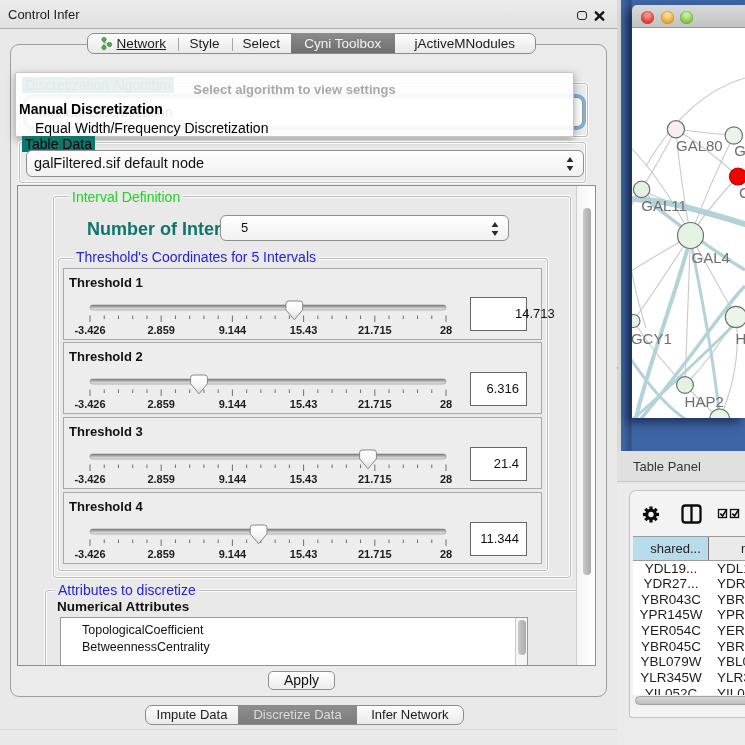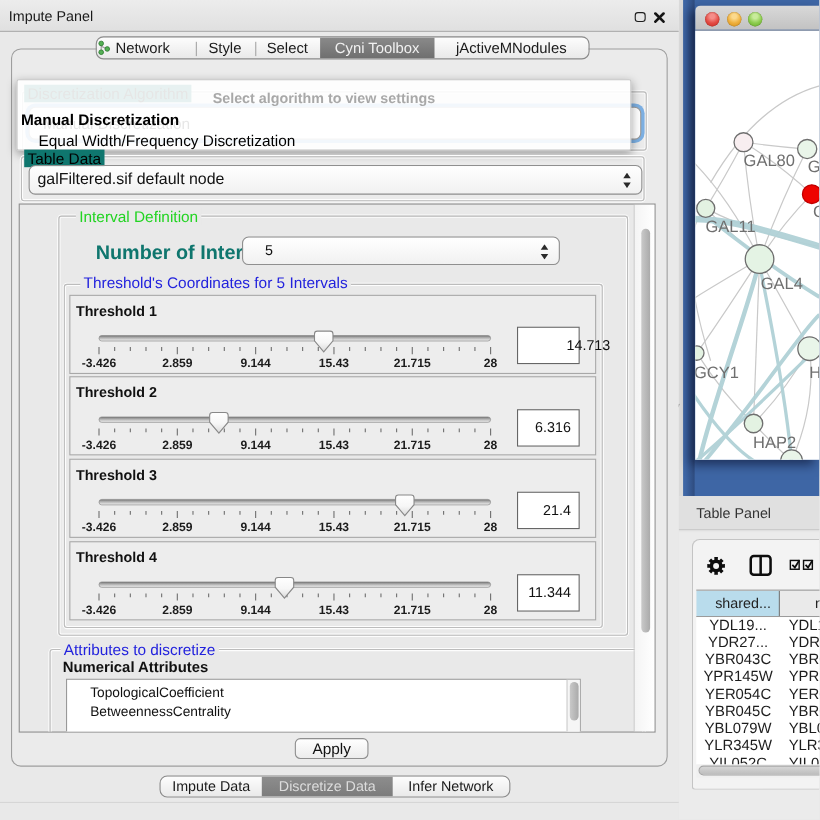--- a/index.html
+++ b/index.html
@@ -123,34 +123,34 @@
   </div>
 </div>
 
 <svg class="abs" style="left:612px; top:366px;" width="8" height="8" viewBox="0 0 8 8">
     <path d="M1,6 Q2,2 6,1 L5,4 Z" fill="#8a8a8a"></path>
   </svg>
 
 <div class="abs" id="cp" style="left:0; top:0; width:617px; height:745px; background:#e9e9e9;">
 
   <div class="abs" style="left:0; top:0; width:617px; height:29px; background:linear-gradient(#ececec,#e0e0e0); border-bottom:1px solid #ababab;">
-    <div class="abs" style="left:8px; top:7px; font-size:13px; color:#1a1a1a;">Impute Panel</div>
+    <div class="abs" style="left:8px; top:7px; font-size:13px; color:#1a1a1a;">Control Infer</div>
     <div class="abs" style="left:576.5px; top:11px; width:10.5px; height:8.5px; border:1.6px solid #1c1c1c; border-radius:3px;"></div>
     <svg class="abs" style="left:594px; top:11px;" width="11" height="10" viewBox="0 0 11 10">
         <g stroke="#151515" stroke-width="2.4" stroke-linecap="round">
           <path d="M1.8,1.3 L9.2,8.7"></path>
           <path d="M9.2,1.3 L1.8,8.7"></path>
         </g>
       </svg>
   </div>
 
   <div class="abs" style="left:10px; top:44px; width:597px; height:653px; border:1px solid #9e9e9e; border-radius:9px; background:#ebebeb;"></div>
 
   <div class="abs" style="left:87px; top:33px; width:449px; height:21px; border:1px solid #8b8b8b; border-radius:7px; overflow:hidden; display:flex; font-size:13.5px; color:#1a1a1a; background:linear-gradient(#fdfdfd,#e9e9e9);">
-    <div style="width:90px; display:flex; align-items:center; ">
+    <div style="width:90px; display:flex; align-items:center; justify-content:center;text-decoration:underline;">
       <svg width="13" height="15" viewBox="0 0 13 15" style="margin-right:4px;">
           <g stroke="#9a9a9a" stroke-width="1" fill="none">
             <path d="M4,3.5 L4,11.5"></path>
             <path d="M4,6 L9.5,8.5"></path>
           </g>
           <g fill="#55b055" stroke="#2e7d32" stroke-width="0.8">
             <circle cx="4" cy="3.5" r="2.1"></circle>
             <circle cx="9.5" cy="8.5" r="2.1"></circle>
             <circle cx="4" cy="11.5" r="2.1"></circle>
           </g>

